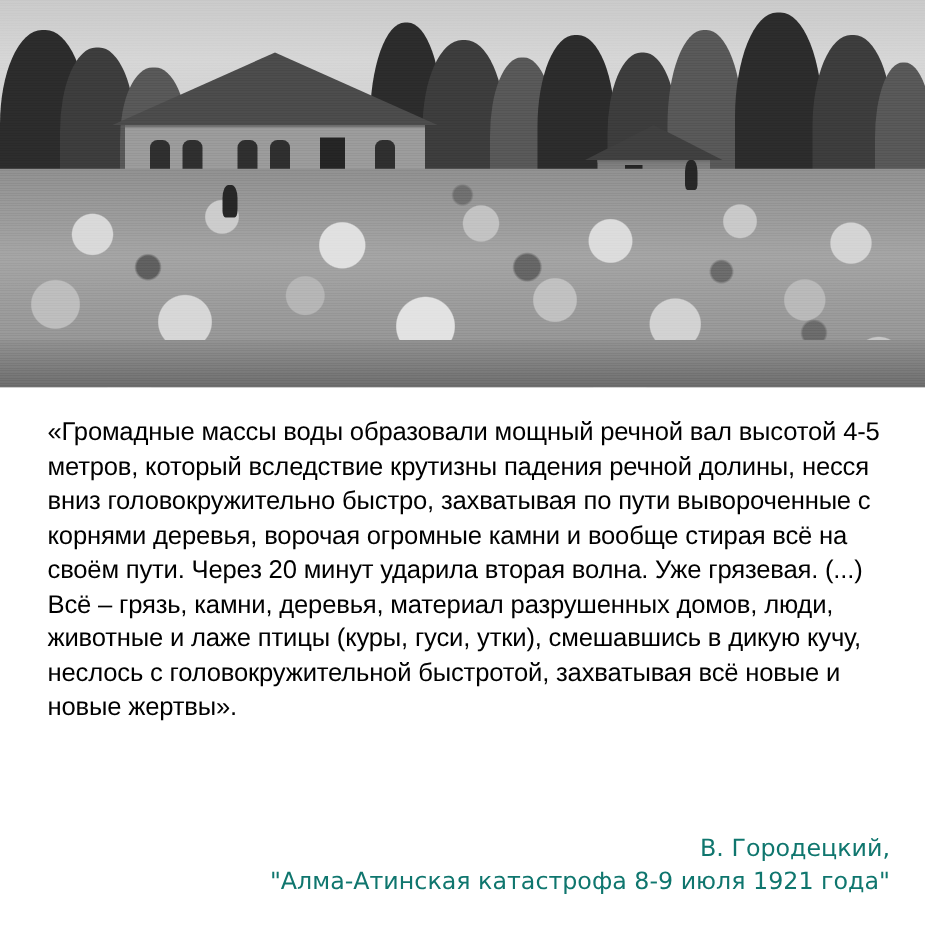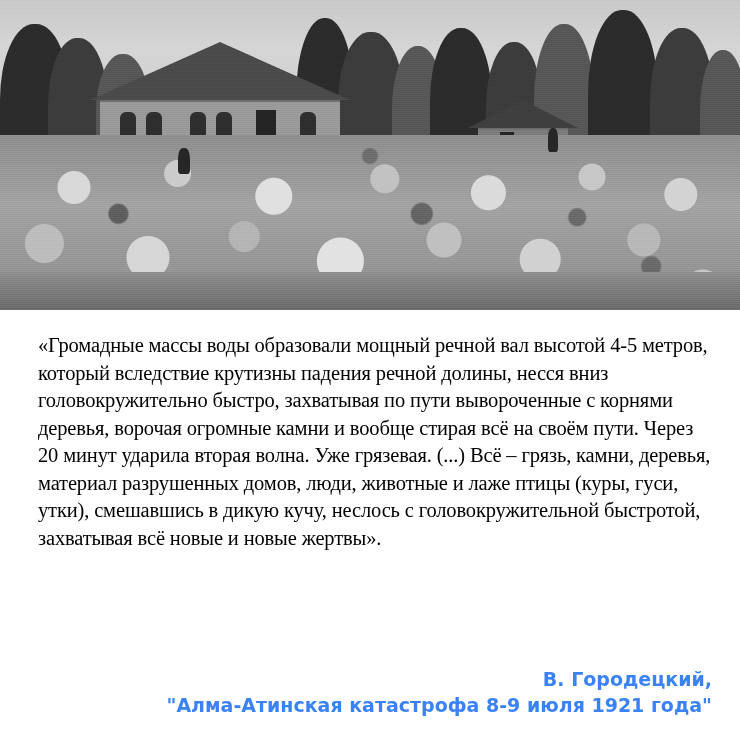--- a/index.html
+++ b/index.html
@@ -152,31 +152,31 @@
     box-sizing: border-box;
     padding: 22px 28px 10px 38px;
   }
   .quote {
     font-size: 20.5px;
     line-height: 27.5px;
     color: #000000;
     letter-spacing: -0.15px;
     white-space: pre-line;
     margin: 0;
-    font-family: Liberation Serif, serif;
+    font-family: Liberation Sans, sans-serif;
   }
   .attribution {
     position: absolute;
     right: 28px;
     bottom: 22px;
     text-align: right;
     font-size: 19px;
     line-height: 26px;
-    font-weight: bold;
-    color: #3b82f6;
+    font-weight: normal;
+    color: #0f766e;
   }
   .attribution div { white-space: nowrap; }
 </style>
 </head>
 <body>
 
 <div class="page">
 
   <div class="photo">
     <div class="sky"></div>

